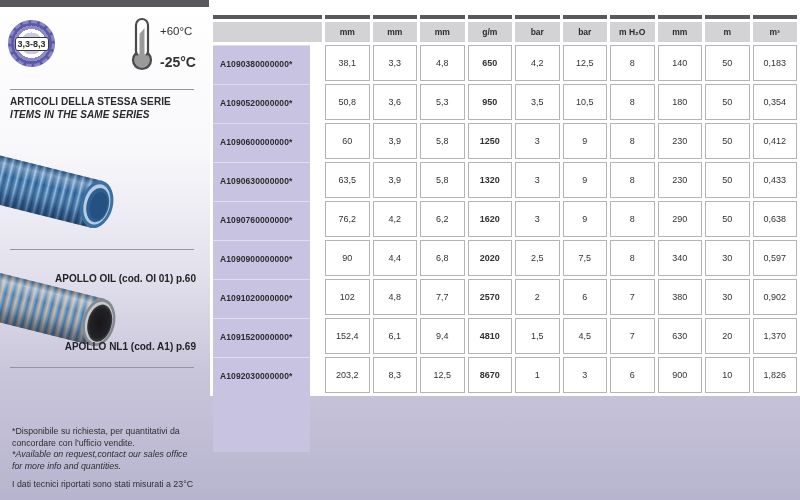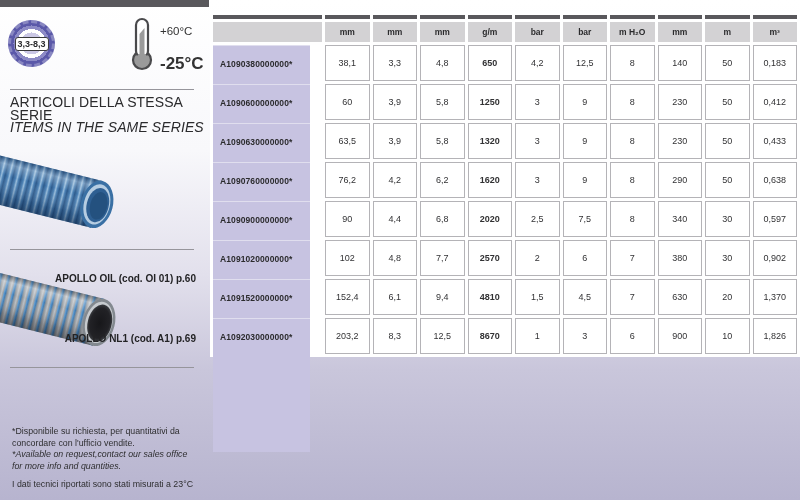--- a/index.html
+++ b/index.html
@@ -17,35 +17,35 @@
   .badge { position:absolute; left:8px; top:20px; width:47px; height:47px; border-radius:50%;
     background:radial-gradient(circle at 50% 50%, #cac7e5 0 11px, #ffffff 11px 14.5px, #8d8bc6 14.5px 18px, #5b59a9 18px 24px); }
   .badge::before { content:""; position:absolute; inset:0; border-radius:50%;
     border:3px dashed rgba(255,255,255,0.28); }
   .badge-label { position:absolute; left:50%; top:50%; transform:translate(-50%,-50%);
     background:#fff; border:1.5px solid #3a3a3c; border-radius:3px; padding:1px 2px;
     font-size:9px; font-weight:bold; color:#2b2b2d; white-space:nowrap;text-align:right; }
 
   .thermo { position:absolute; left:129px; top:16px; }
   .temp-max { position:absolute; left:160px; top:25px; font-size:11.5px; font-weight:normal; color:#333; }
-  .temp-min { position:absolute; left:160px; top:54px; font-size:17px; font-weight:bold; color:#333; }
+  .temp-min { position:absolute; left:160px; top:54px; font-size:14px; font-weight:bold; color:#333; }
 
   .rule { position:absolute; left:10px; width:184px; height:1px; background:#96959b; }
   .rule1 { top:89px; } .rule2 { top:249px; } .rule3 { top:367px; }
 
-  .series-title { position:absolute; left:10px; top:96px; font-size:14px; font-weight:normal;
+  .series-title { position:absolute; left:10px; top:96px; font-size:10px; font-weight:bold;
     line-height:12.5px; color:#2b2b2d; letter-spacing:0.1px; }
   .series-title .en { font-style:italic; }
 
   .hose-img { position:absolute; left:0; width:210px; overflow:hidden; }
   .hose1 { top:126px; height:108px; }
   .hose2 { top:252px; height:100px; }
 
   .hose-caption { position:absolute; right:14px; font-size:10px; font-weight:bold; color:#232325; }
-  .cap1 { top:233px;margin-top:40px; } .cap2 { top:333px; }
+  .cap1 { top:233px;margin-top:40px; } .cap2 { top:341px; }
 
   .footnotes { position:absolute; left:12px; top:426px; font-size:8.8px; line-height:11.5px;
     color:#2e2e30; white-space:nowrap; }
   .footnotes .en { font-style:italic; }
   .measure-note { position:absolute; left:12px; top:479px; font-size:8.8px; color:#2e2e30; white-space:nowrap; }
 
   
   .table-wrap { position:absolute; left:210px; top:0; width:590px; background:#ffffff;margin-top:12px; }
   .code-strip { position:absolute; left:3px; top:33px; width:97px; height:407px; background:#c7c3e1; z-index:0; }
   table.specs { position:relative; z-index:1; width:590px; table-layout:fixed;
@@ -201,20 +201,33 @@
             <td class="val">4,8</td>
             <td class="val bold">650</td>
             <td class="val">4,2</td>
             <td class="val">12,5</td>
             <td class="val">8</td>
             <td class="val">140</td>
             <td class="val">50</td>
             <td class="val">0,183</td>
           </tr>
           <tr>
+            <td class="code">A1090520000000*</td>
+            <td class="val">50,8</td>
+            <td class="val">3,6</td>
+            <td class="val">5,3</td>
+            <td class="val bold">950</td>
+            <td class="val">3,5</td>
+            <td class="val">10,5</td>
+            <td class="val">8</td>
+            <td class="val">180</td>
+            <td class="val">50</td>
+            <td class="val">0,354</td>
+          </tr>
+          <tr>
             <td class="code">A1090600000000*</td>
             <td class="val">60</td>
             <td class="val">3,9</td>
             <td class="val">5,8</td>
             <td class="val bold">1250</td>
             <td class="val">3</td>
             <td class="val">9</td>
             <td class="val">8</td>
             <td class="val">230</td>
             <td class="val">50</td>

